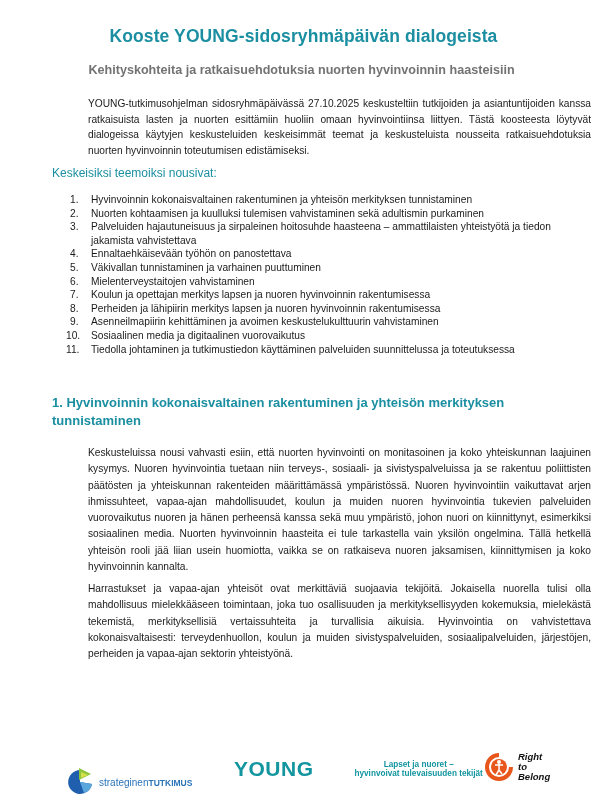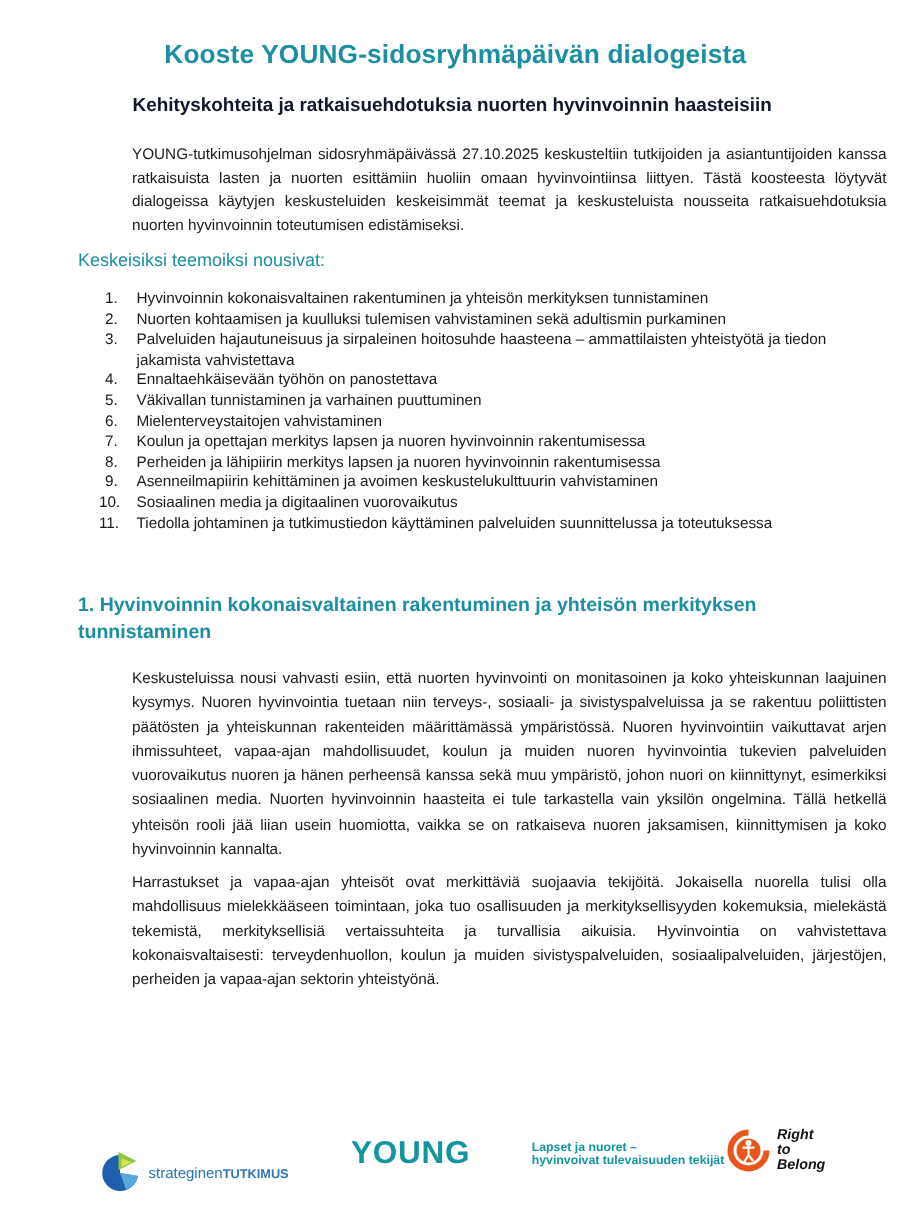--- a/index.html
+++ b/index.html
@@ -1,36 +1,36 @@
 <!DOCTYPE html>
 <html><head>
 <meta charset="utf-8">
 <style>
   html, body { margin: 0; padding: 0; background: #ffffff; }
   body { width: 607px; height: 811px; position: relative; overflow: hidden; font-family: "Liberation Sans", sans-serif; color: #1a1a1a; }
   .page { position: absolute; left: 0; top: 0; width: 607px; height: 811px; }
   .title { position: absolute; top: 26px; left: 0; width: 607px; text-align: center; font-size: 17.5px; font-weight: bold; color: #1b8fa1; letter-spacing: 0.1px; }
-  .subtitle { position: absolute; top: 63px; left: 0; width: 603px; text-align: center; font-size: 12.6px; font-weight: bold; color: #0f172a; }
+  .subtitle { position: absolute; top: 63px; left: 0; width: 603px; text-align: center; font-size: 12.6px; font-weight: bold; color: #737373; }
   .text { font-size: 10.2px; line-height: 15.6px; text-align: justify; margin-left: 36px; }
   .intro { position: absolute; top: 96px; left: 52px; width: 503px; }
   .lastline { text-align-last: left; }
   .themes-head { position: absolute; top: 166px; left: 52px; font-size: 12px; font-weight: normal; color: #1b8fa1; }
   .list { position: absolute; top: 193px; left: 66px; width: 490px; margin: 0; padding: 0; list-style: none; font-size: 10.2px; line-height: 13.6px; }
   .list li { position: relative; padding-left: 25px; }
   .list .num { position: absolute; left: 4px; top: 0; }
   .list .num.wide { left: 0; }
   .h2 { position: absolute; top: 394px; left: 52px; width: 480px; font-size: 13px; line-height: 18px; font-weight: bold; color: #1b8fa1; }
   .p1 { position: absolute; top: 445px; left: 52px; width: 503px; line-height: 16.3px; }
   .p2 { position: absolute; top: 581px; left: 52px; width: 503px; line-height: 16.3px; }
   .p3 { position: absolute; top: 685px; left: 52px; width: 503px; line-height: 16.3px; }
   .footer { position: absolute; top: 750px; left: 0; width: 607px; height: 45px; }
   .logo-st { position: absolute; left: 64px; top: 16px; display: flex; align-items: center; }
   .logo-st .txt { font-size: 10px; color: #2a74b8; margin-left: 3px; }
   .logo-st .txt b { font-size: 8.5px; font-weight: bold; color: #2a74b8; }
-  .logo-young { position: absolute; left: 234px; top: 7px; display: flex; align-items: center; }
+  .logo-young { position: absolute; left: 234px; top: 7px; display: flex; align-items: center; text-align: center; }
   .logo-young .big { font-size: 21px; font-weight: bold; color: #12959f; letter-spacing: 0.5px; }
   .logo-young .small { margin-left: 6px; font-size: 8.2px; line-height: 9.5px; font-weight: bold; color: #12959f; padding-left: 35px; }
   .logo-rtb { position: absolute; left: 484px; top: 2px; display: flex; align-items: center; }
   .logo-rtb .small { margin-left: 4px; font-size: 9.5px; line-height: 10px; font-weight: bold; color: #111; font-style: italic; }
 </style>
 </head>
 <body>
 
 <div class="page">
   <div class="title">Kooste YOUNG-sidosryhmäpäivän dialogeista</div>

